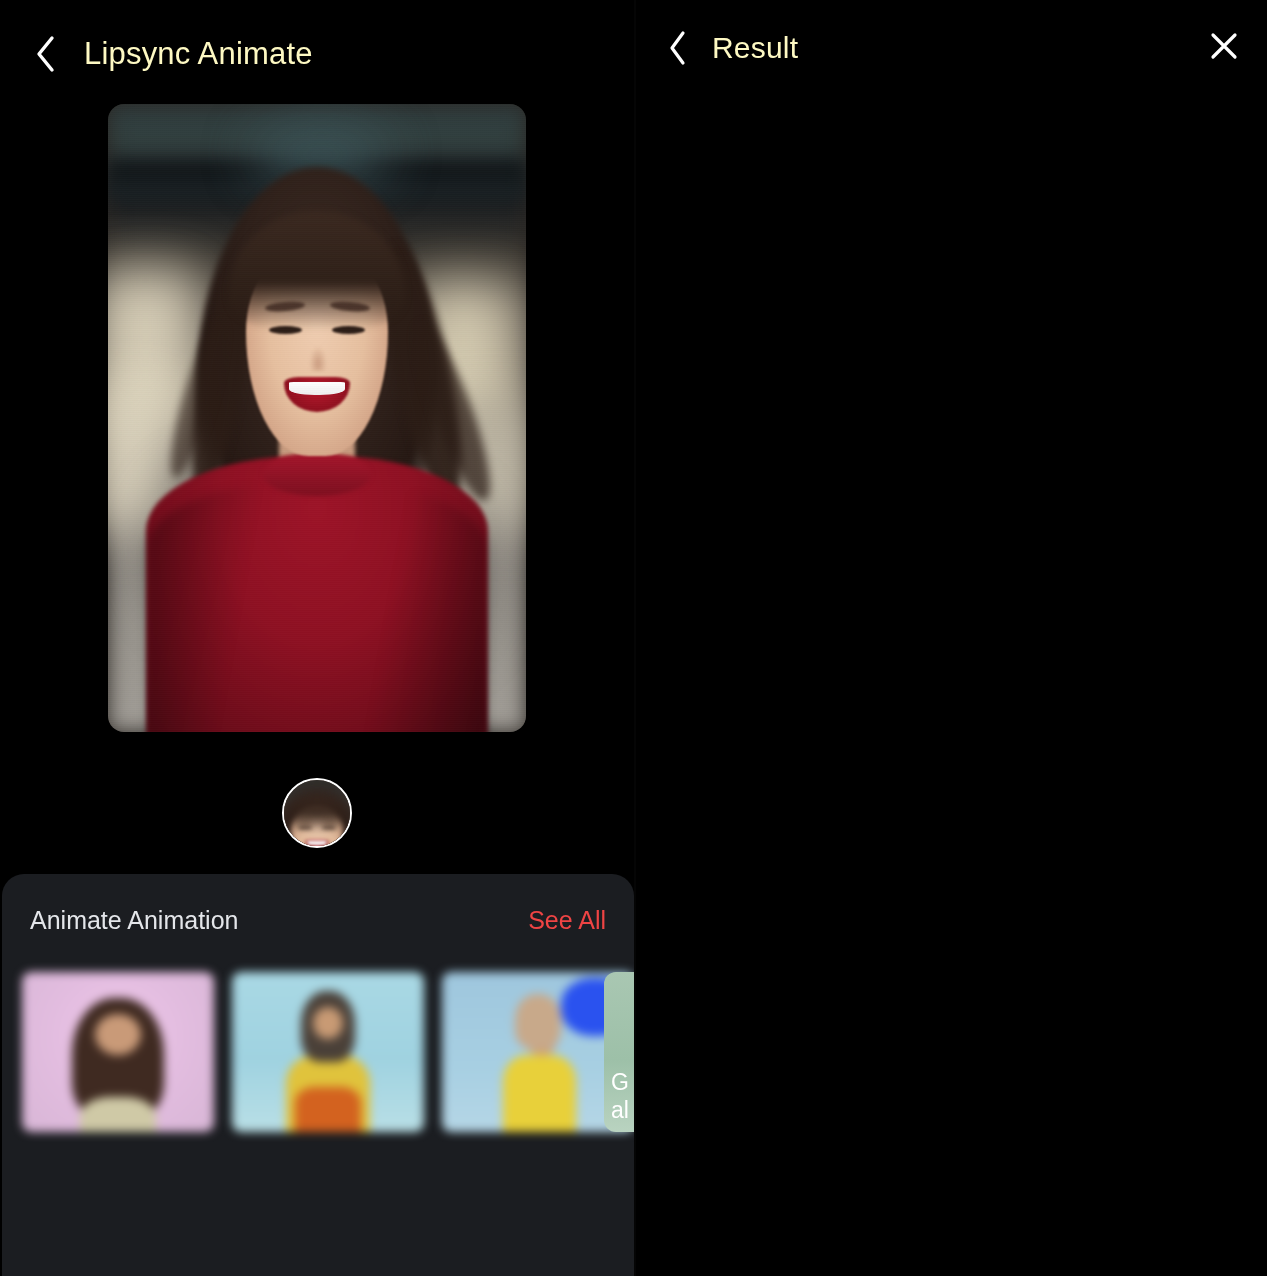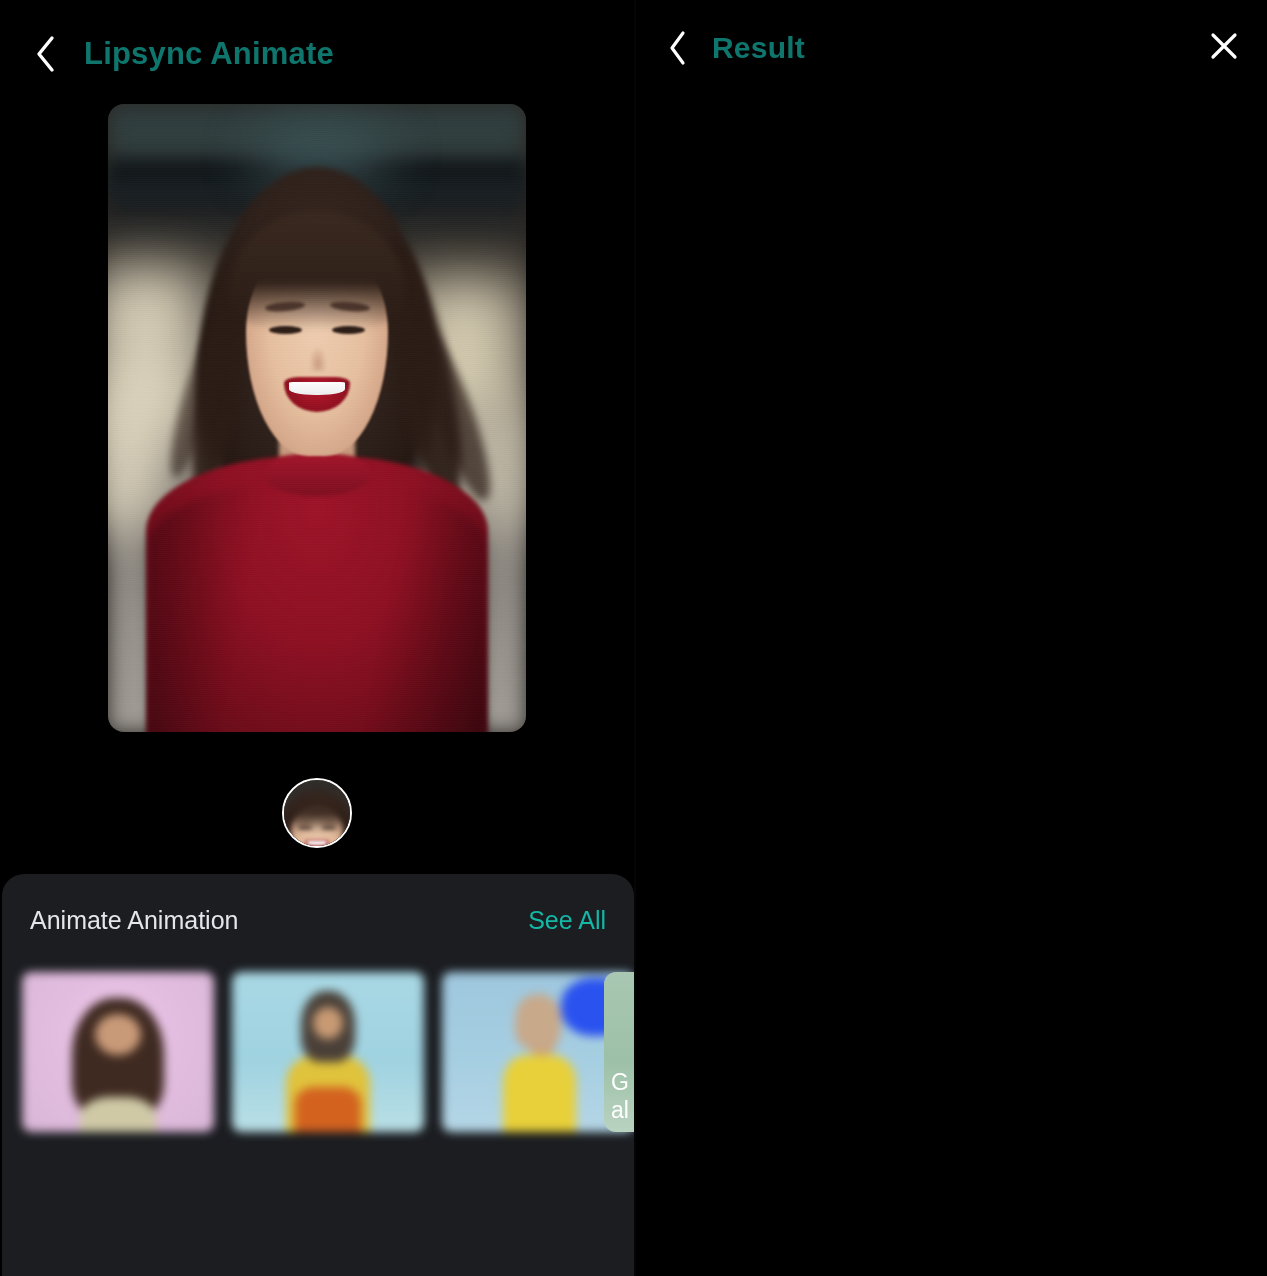--- a/index.html
+++ b/index.html
@@ -19,21 +19,21 @@
 
   
   .hdr { position: absolute; left: 0; top: 0; width: 100%; display: flex; align-items: center; }
   .hdr-left  { height: 108px; padding-left: 24px; }
   .hdr-right { height: 95px; padding-left: 20px; padding-right: 22px; }
   .back-btn {
     width: 44px; height: 44px; display: flex; align-items: center; justify-content: center;
     cursor: pointer; flex: 0 0 auto;
   }
   .back-btn svg { display:block; }
-  .hdr-title { color: #0f766e; font-size: 31px; font-weight: 700; letter-spacing: .2px; }
+  .hdr-title { color: #fef9c3; font-size: 31px; font-weight: 400; letter-spacing: .2px; }
   .hdr-left .hdr-title  { margin-left: 16px; }
   .hdr-right .hdr-title { margin-left: 12px; font-size: 30px; }
   .spacer { flex: 1 1 auto; }
   .close-btn {
     width: 42px; height: 42px; display: flex; align-items: center; justify-content: center; cursor: pointer;
   }
 
   
   .photo { position: absolute; overflow: hidden; background: #2a2622; }
   .photo-l { left: 108px; top: 104px; width: 418px; height: 628px; border-radius: 16px; }
@@ -146,21 +146,21 @@
   }
   .avatar .bg-scene { transform: scale(2.35) translate(0px, 9px); transform-origin: 50% 32%; }
 
   
   .sheet {
     position:absolute; left:2px; right:0; bottom:0; top:874px;
     background:#1b1d21; border-radius: 22px 22px 0 0;
   }
   .sheet-head { display:flex; align-items:center; justify-content:space-between; padding: 32px 28px 0 28px; }
   .sheet-title { color:#e4e6ea; font-size:25px; font-weight:400; }
-  .see-all { color:#14b8a6; font-size:25px; font-weight:400; cursor:pointer; }
+  .see-all { color:#ef4444; font-size:25px; font-weight:400; cursor:pointer; }
 
   .thumb-row { position:absolute; left:0; right:0; top:88px; height:180px; display:flex; align-items:center; overflow:hidden; }
   .thumb {
     position:relative; flex:0 0 auto; width:192px; height:160px; margin-left:18px;
     border-radius:9px; overflow:hidden; cursor:pointer; filter: blur(5px);
   }
   .thumb:first-child { margin-left:20px; }
   .t-bg { position:absolute; inset:0; }
   .t-fig { position:absolute; border-radius:50%; }
   .t1-bg { background: radial-gradient(ellipse at 50% 40%, #f0c9ea 0%, #e3bde0 45%, #d8b6d6 100%); }

